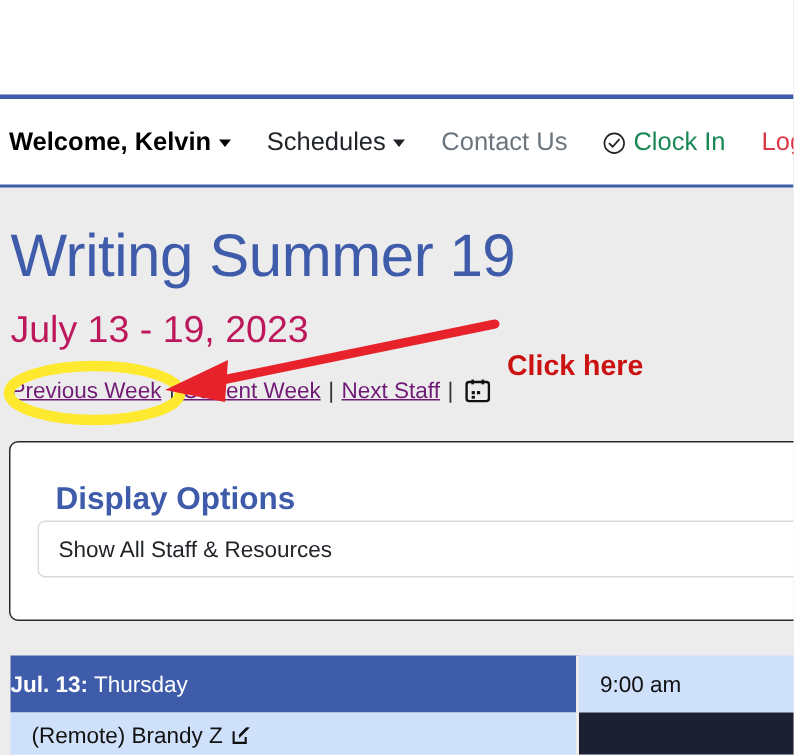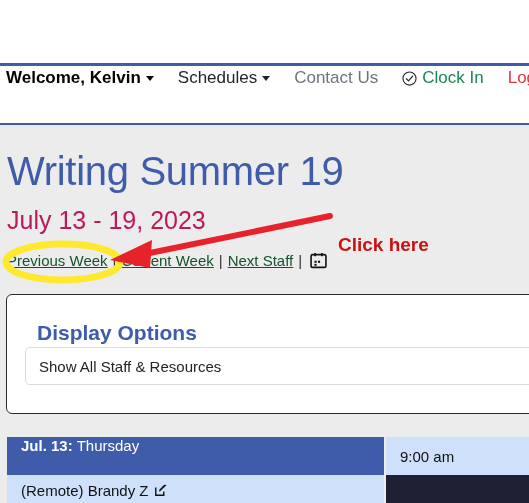--- a/index.html
+++ b/index.html
@@ -30,21 +30,21 @@
   }
 
   
   .navbar {
     position: absolute;
     top: 66px; left: 0;
     width: 529px;
     height: 58px;
     background: #ffffff;
     display: flex;
-    align-items: flex-start;
+    align-items: center;
     padding-left: 4px;
     gap: 0px;
   }
   .nav-rule {
     position: absolute;
     top: 123px; left: 0;
     width: 529px;
     height: 2px;
     background: #3f5cab;
   }
@@ -112,21 +112,21 @@
   .week-nav {
     position: absolute;
     top: 126px; left: 7px;
     font-size: 15px;
     color: #212529;
     display: flex;
     align-items: center;
     white-space: nowrap;
   }
   .week-link {
-    color: #14532d;
+    color: #701a75;
     text-decoration: underline;
     cursor: pointer;
   }
   .sep { padding: 0 5px; color: #333; }
   .cal-icon {
     display: inline-block;
     width: 17px; height: 17px;
     margin-left: 3px;
     vertical-align: middle;
     cursor: pointer;
@@ -177,21 +177,21 @@
     display: flex;
     width: 100%;
   }
   .cell-day {
     width: 379px;
     height: 38px;
     background: #3f5cab;
     color: #ffffff;
     font-size: 15px;
     display: flex;
-    padding-left: 14px;
+    align-items: center;
     border-right: 2px solid #ececec;
   }
   .cell-day b { font-weight: bold; margin-right: 4px; }
   .cell-time {
     flex: 1;
     height: 38px;
     background: #cfe0fb;
     color: #111;
     font-size: 15px;
     display: flex;

